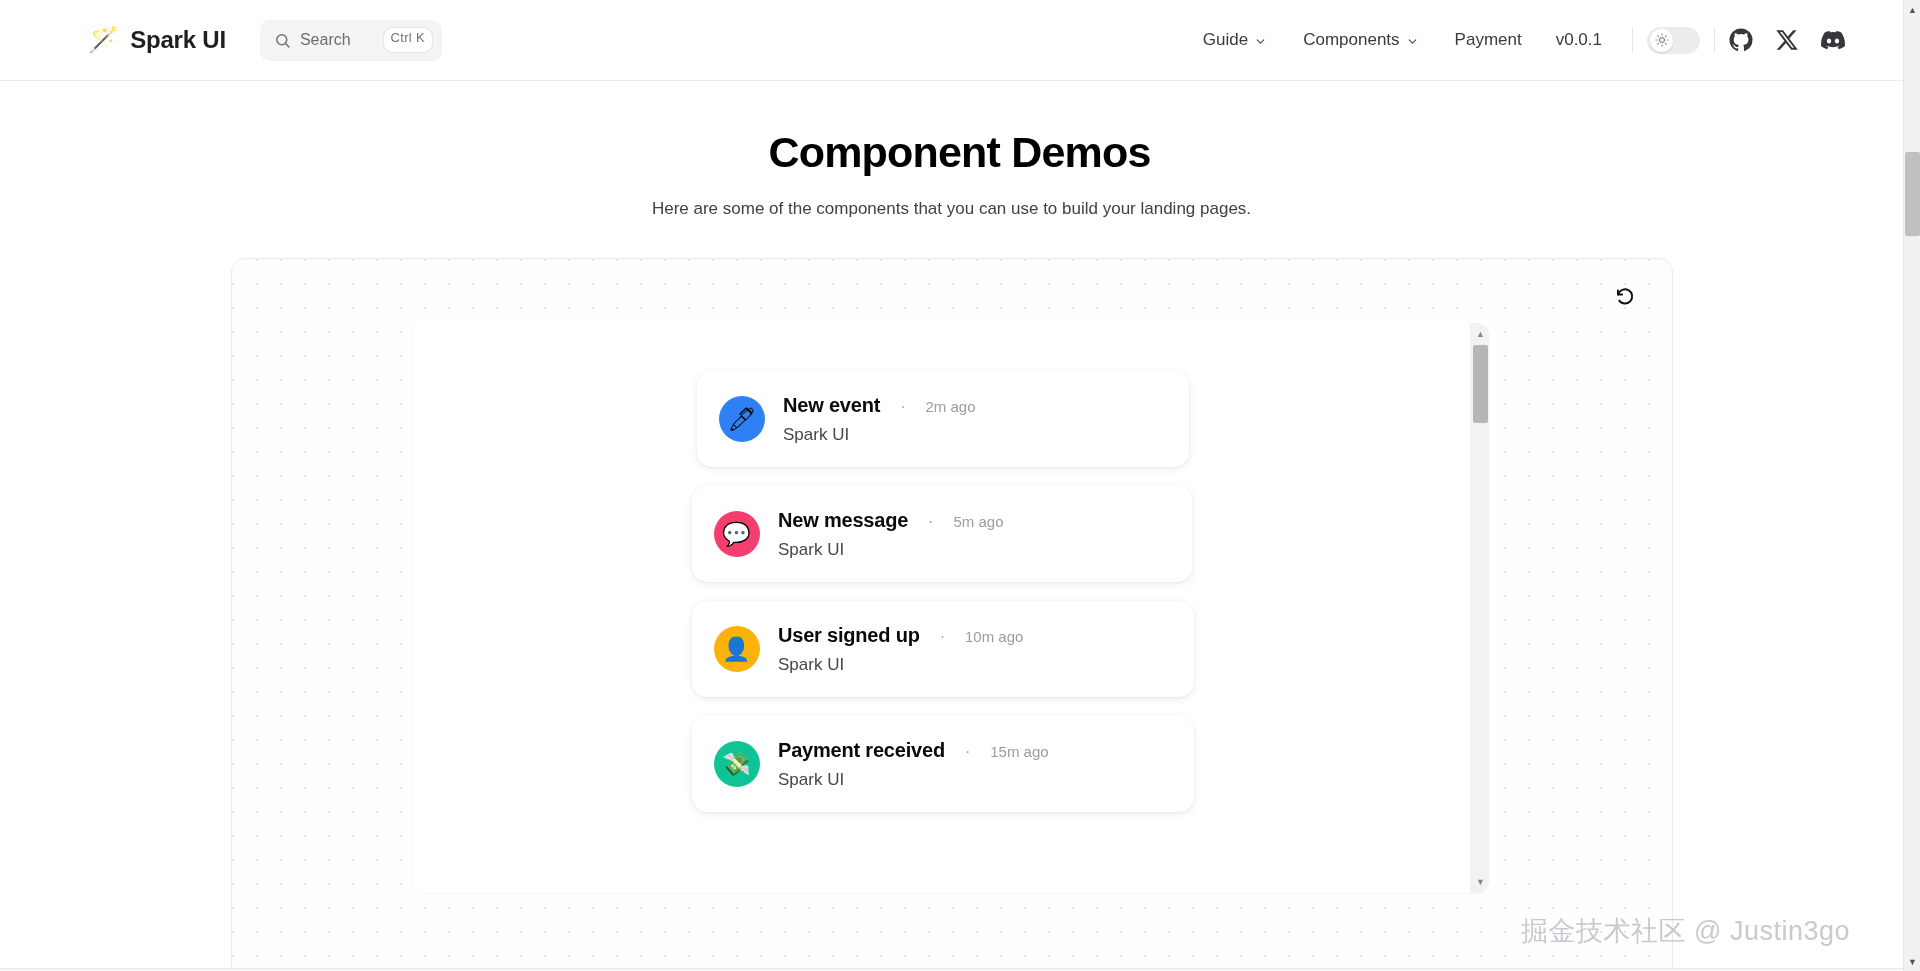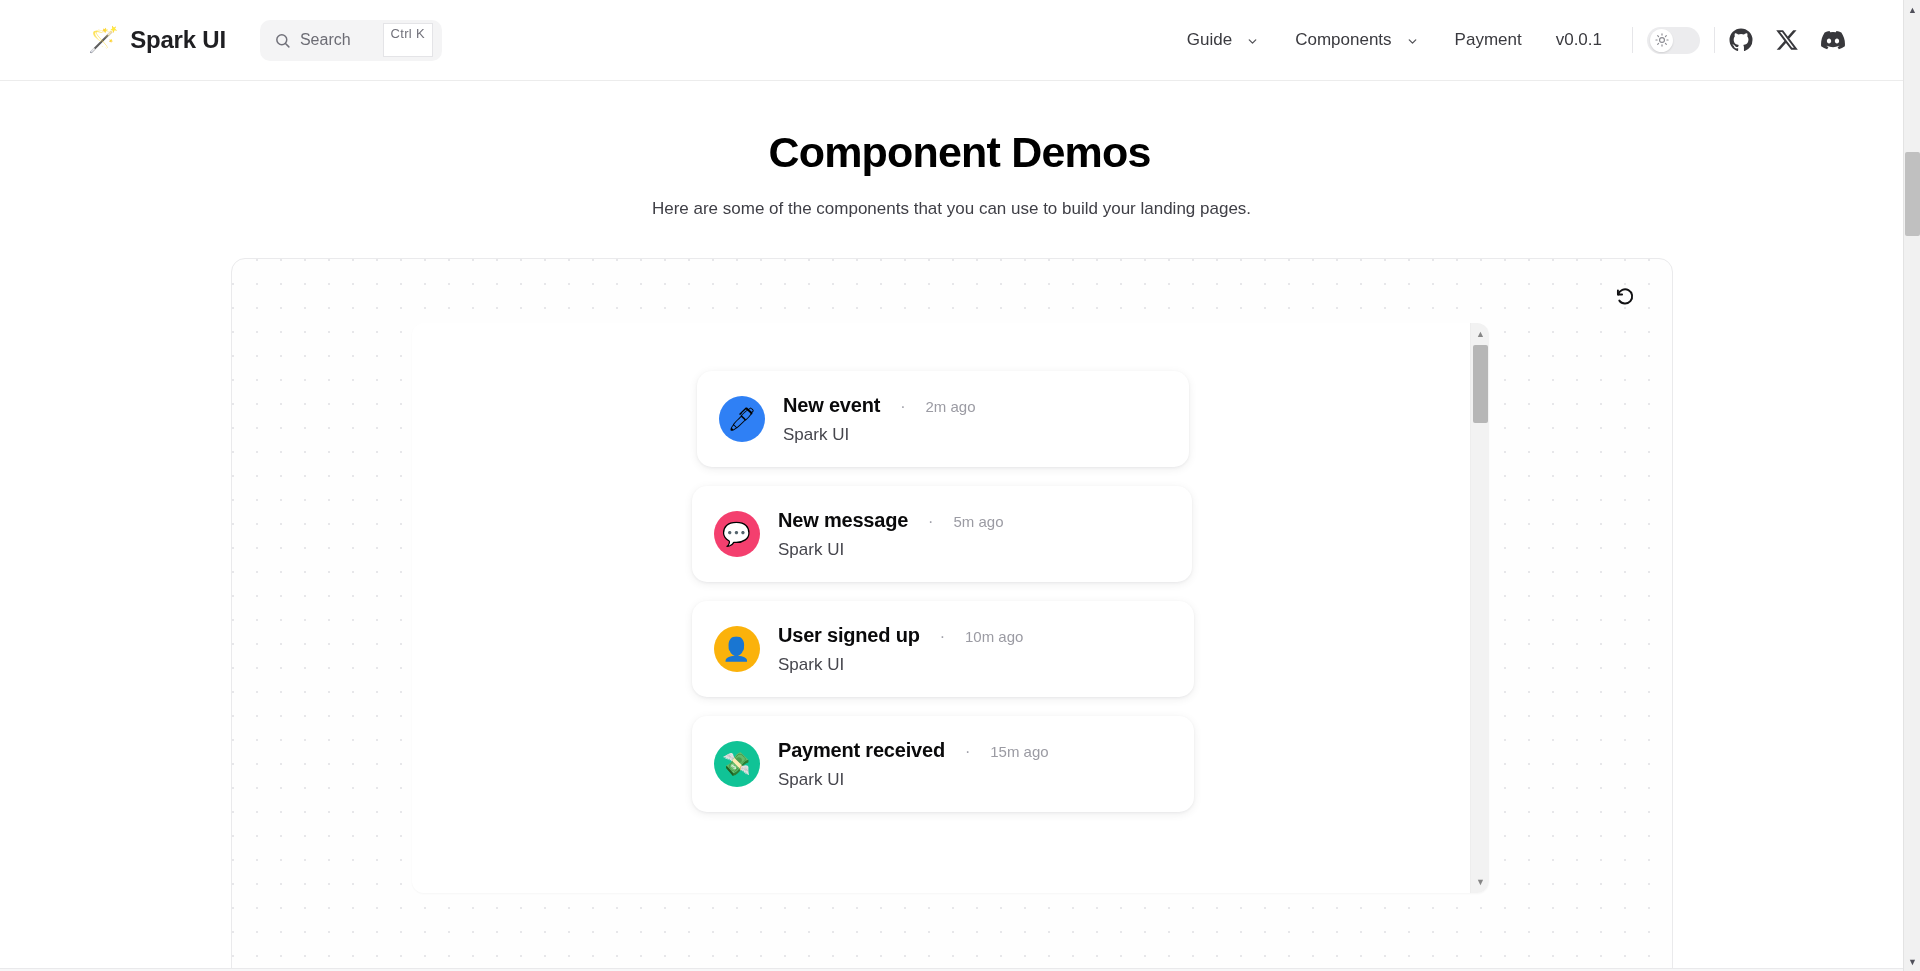--- a/index.html
+++ b/index.html
@@ -75,37 +75,37 @@
     margin-left: 9px;
     font-size: 16px;
     color: #6c6c74;
     flex: 1;
   }
   .search-kbd {
     font-size: 13px;
     color: #71717a;
     background: #ffffff;
     border: 1px solid #e4e4e7;
-    border-radius: 0;
-    padding: 3px 7px 16px;
+    border-radius: 10px;
+    padding: 3px 7px 8px;
     line-height: 1;
     letter-spacing: 0.3px;
   }
 
   .nav-spacer { flex: 1; }
 
   .main-nav {
     display: flex;
     align-items: center;
     gap: 0px;
   }
   .nav-item {
     display: flex;
     align-items: center;
-    gap: 14px;
+    gap: 6px;
     font-size: 17px;
     color: #3a3a3f;
     padding: 6px 18px;
     cursor: pointer;
     white-space: nowrap;
   }
   .chev {
     width: 13px; height: 13px;
     display: block;
     color: #545459;
@@ -533,20 +533,21 @@
           <div class="isb-arrow up">▲</div>
           <div class="isb-thumb"></div>
           <div class="isb-arrow down">▼</div>
         </div>
       </div>
     </section>
 
     <div class="page-bottom-edge"></div>
   </div>
 
+  <div class="watermark">掘金技术社区 @ Justin3go</div>
 
   <div class="browser-scrollbar">
     <div class="bsb-arrow up">▲</div>
     <div class="bsb-thumb"></div>
     <div class="bsb-arrow down">▼</div>
   </div>
 
 </div>
 
 </body></html>

